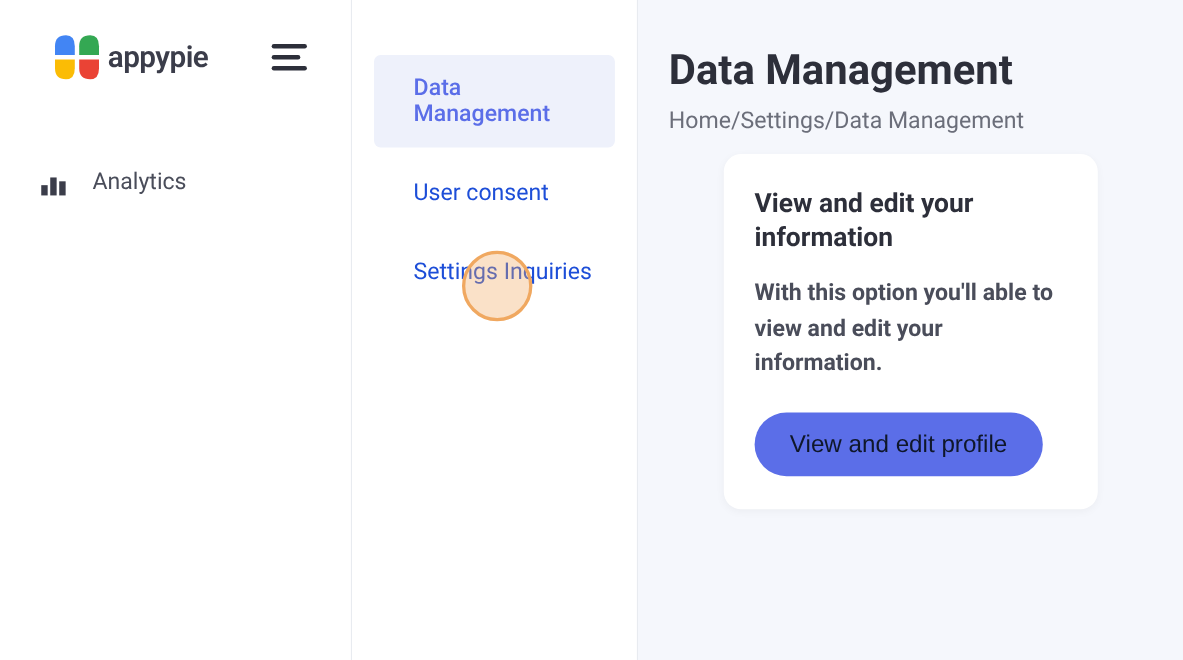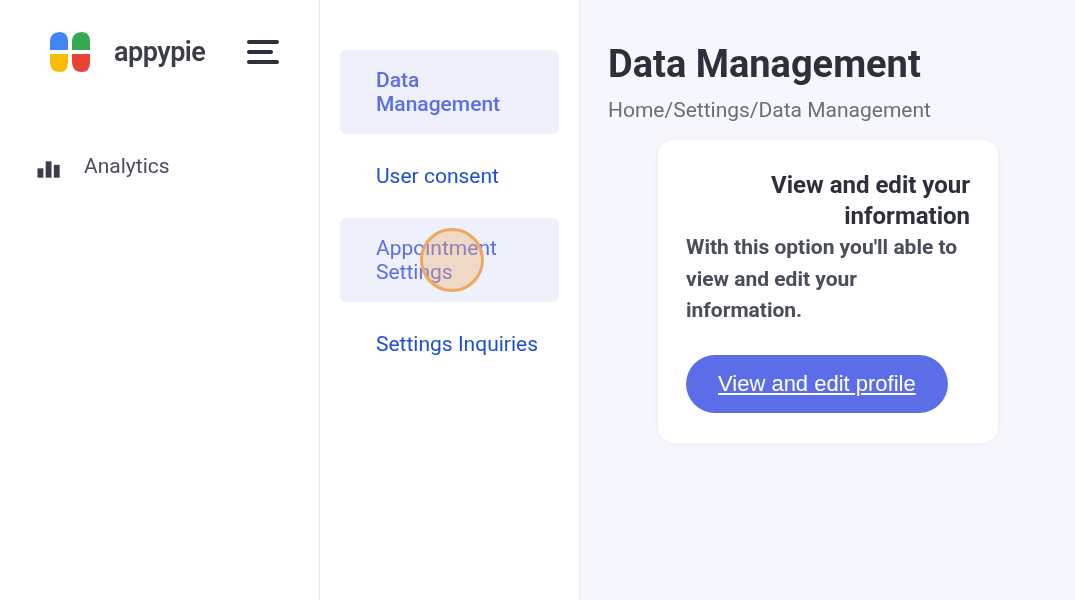--- a/index.html
+++ b/index.html
@@ -26,21 +26,21 @@
     }
     .logo-area {
       padding: 30px 40px 30px 48px;
       display: flex;
       align-items: center;
       justify-content: space-between;
     }
     .logo {
       display: flex;
       align-items: center;
-      gap: 20px;
+      gap: 4px;
     }
     .logo-icon {
       width: 46px;
       height: 44px;
     }
     .logo-text {
       font-size: 27px;
       font-weight: 600;
       color: #3b3d4a;
       letter-spacing: -0.5px;
@@ -143,39 +143,38 @@
       padding: 30px 28px 30px 28px;
       margin-left: 50px;
       width: 340px;
       box-shadow: 0 2px 8px rgba(0,0,0,0.04);
     }
     .card-title {
       font-size: 24px;
       font-weight: 700;
       color: #2d2f3a;
       line-height: 1.3;
-      text-align: right;
+      margin-bottom: 20px;
     }
     .card-desc {
       font-size: 21px;
       color: #4a4d5a;
       line-height: 1.5;
       margin-bottom: 28px;
       font-weight: bold;
     }
     .card-button {
       background: #5b6ee8;
-      color: #ffffff;
+      color: #0f172a;
       border: none;
       border-radius: 30px;
       padding: 16px 32px;
       font-size: 22px;
       font-weight: 400;
       cursor: pointer;
-      text-decoration: underline;
     }
     .click-marker {
       position: absolute;
       width: 64px;
       height: 64px;
       border: 3px solid #f0a860;
       border-radius: 50%;
       background: rgba(240, 168, 96, 0.35);
       left: 420px;
       top: 228px;
@@ -214,21 +213,20 @@
         </svg>
       </span>
       <span class="left-nav-label">Analytics</span>
     </div>
   </div>
 </div>
 
 <div class="sidebar-middle">
   <div class="middle-nav-item active">Data Management</div>
   <div class="middle-nav-item">User consent</div>
-  <div class="middle-nav-item hover">Appointment Settings</div>
   <div class="middle-nav-item">Settings Inquiries</div>
 </div>
 
 <div class="main-content">
   <h1 class="page-title">Data Management</h1>
   <div class="breadcrumb">Home/Settings/Data Management</div>
   <div class="card">
     <div class="card-title">View and edit your information</div>
     <div class="card-desc">With this option you'll able to view and edit your information.</div>
     <button class="card-button">View and edit profile</button>

